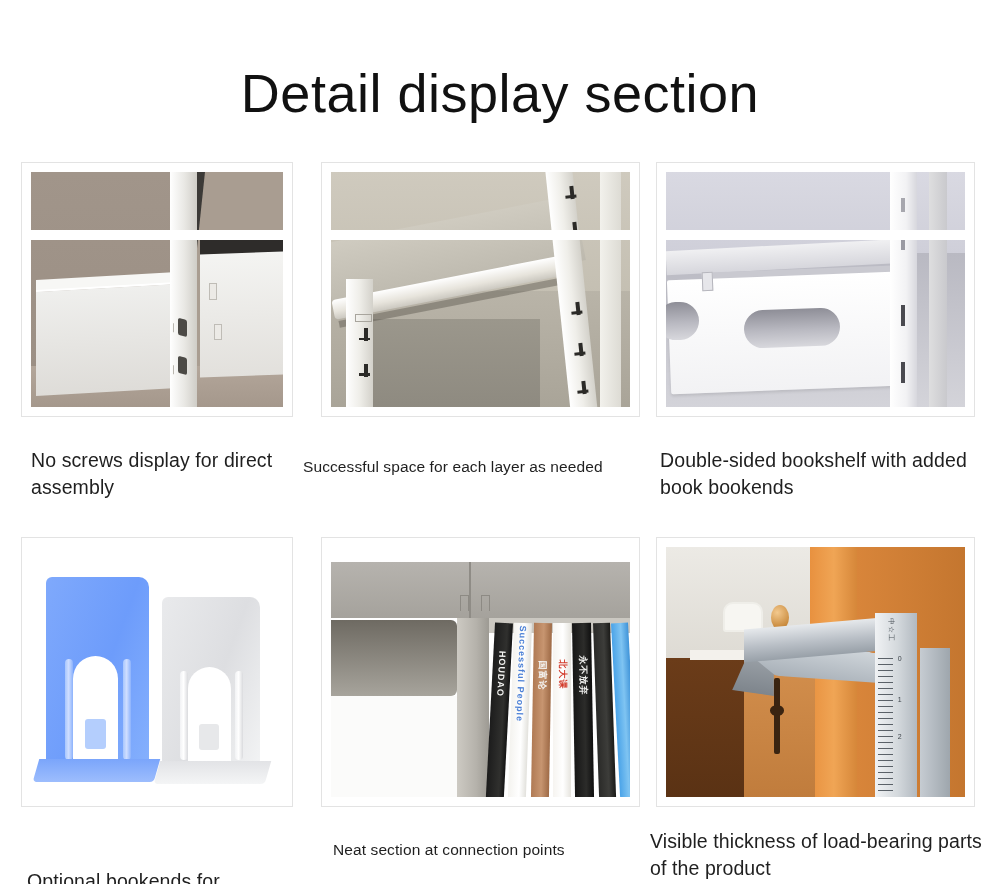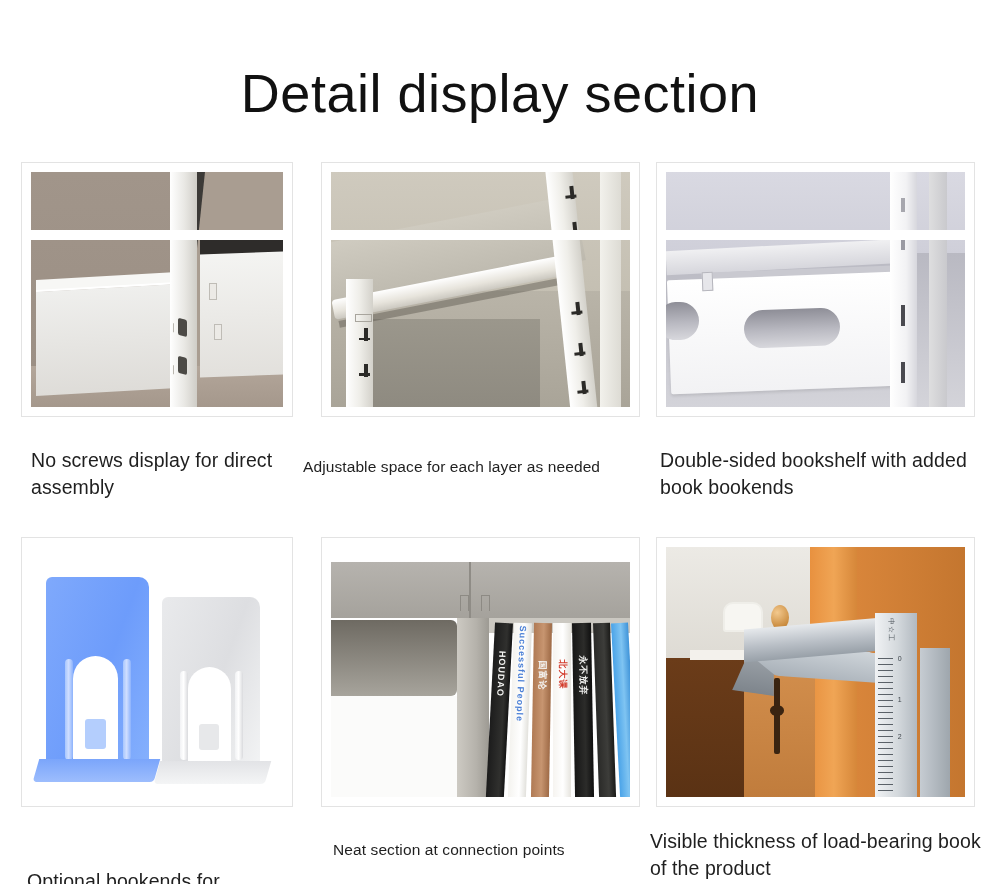--- a/index.html
+++ b/index.html
@@ -710,21 +710,21 @@
             </div>
           </div>
         </div>
       </div>
     </div>
   </div>
 </div>
 
 <div class="caption cap-big cap-r0-c0">No screws display for direct assembly</div>
 
-<div class="caption cap-small cap-r0-c1">Adjustable space for each layer as needed</div>
+<div class="caption cap-small cap-r0-c1">Successful space for each layer as needed</div>
 
 <div class="caption cap-big cap-r0-c2">Double-sided bookshelf with added book bookends</div>
 
 <div class="caption cap-big cap-r1-c0">Optional bookends for convenience and tidiness</div>
 
 <div class="caption cap-small cap-r1-c1">Neat section at connection points</div>
 
-<div class="caption cap-big cap-r1-c2">Visible thickness of load-bearing book of the product</div>
+<div class="caption cap-big cap-r1-c2">Visible thickness of load-bearing parts of the product</div>
 
 </body></html>

